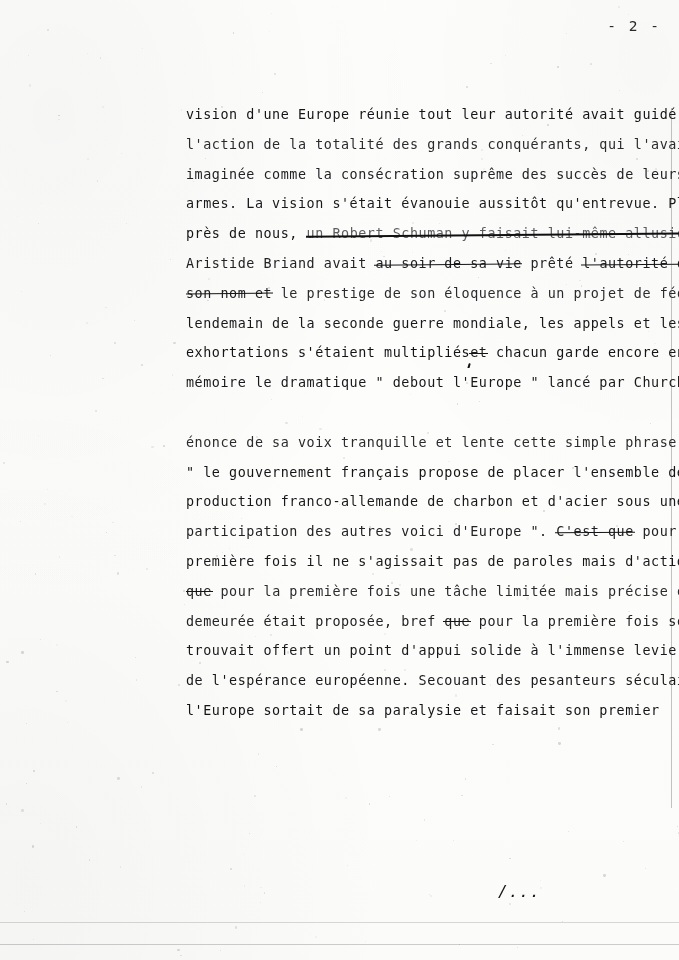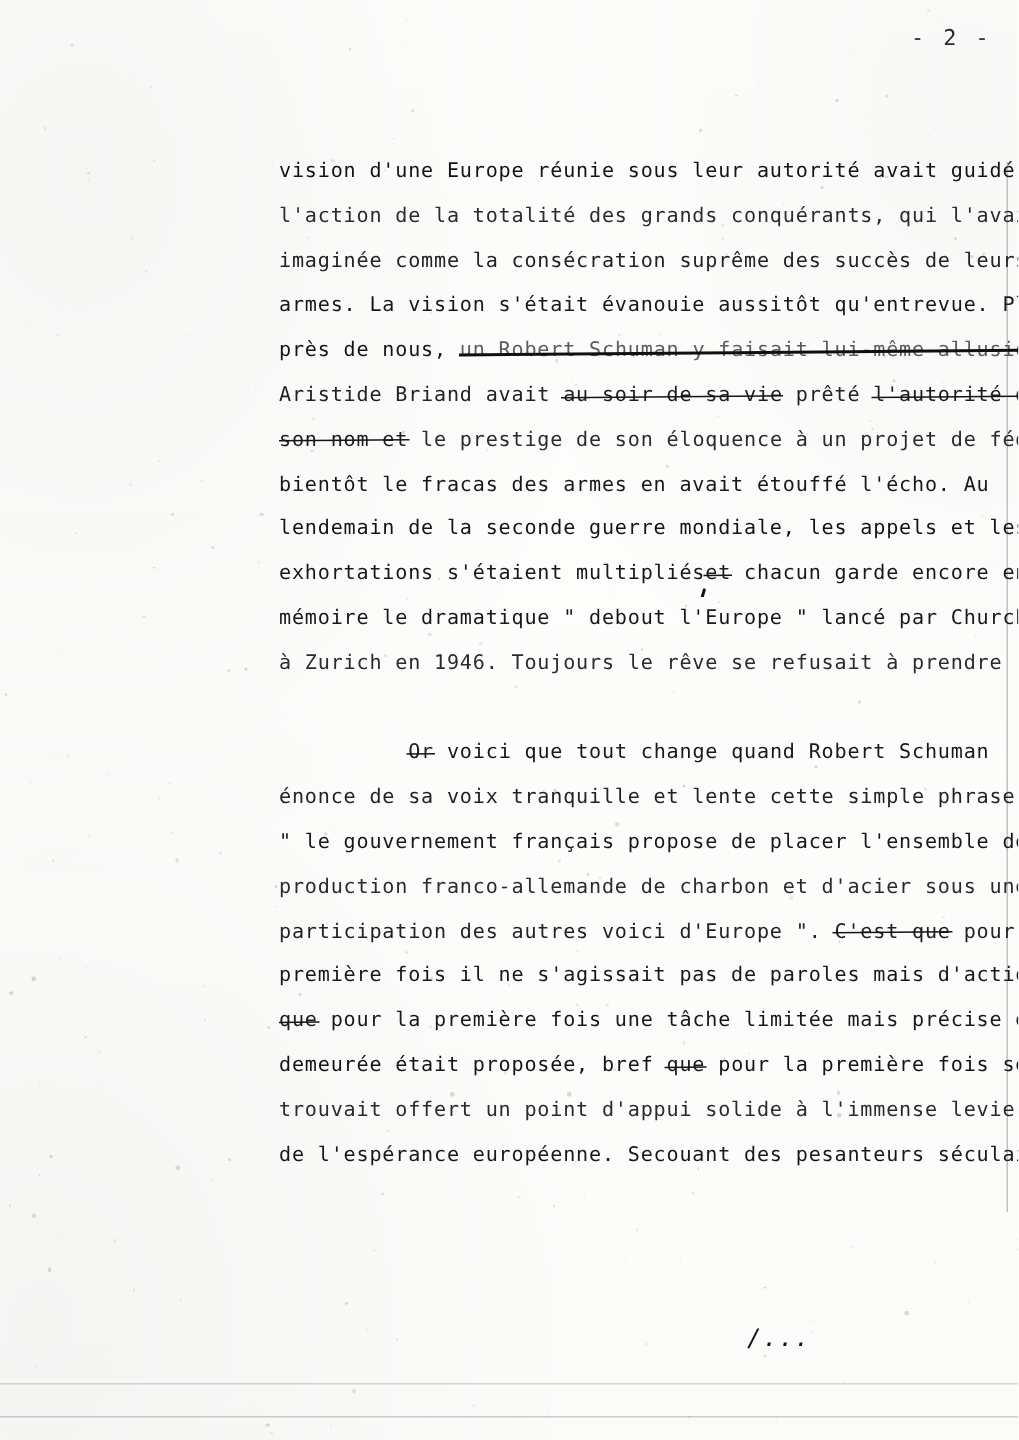--- a/index.html
+++ b/index.html
@@ -404,43 +404,41 @@
       <i style="left: 448.1px; top: 460.8px; width: 1.6px; height: 1.6px; opacity: 0.22;"></i>
       <i style="left: 140.6px; top: 786.4px; width: 1.4px; height: 1.4px; opacity: 0.36;"></i>
       <i style="left: 125.7px; top: 223.4px; width: 1px; height: 1px; opacity: 0.38;"></i>
       <i style="left: 71.4px; top: 515.8px; width: 1.2px; height: 1.2px; opacity: 0.19;"></i>
       <i style="left: 540.1px; top: 880.4px; width: 0.9px; height: 0.9px; opacity: 0.42;"></i>
     </div>
 
   <div id="page-number">- 2 -</div>
 
   <div id="textblock">
-      <div class="ln"><span>vision d'une Europe réunie sous leur autorité avait guidé</span></div>
+      <div class="ln"><span>vision d'une Europe réunie tout leur autorité avait guidé</span></div>
       <div class="ln"><span>l'action de la totalité des grands conquérants, qui l'avait</span></div>
       <div class="ln"><span>imaginée comme la consécration suprême des succès de leurs</span></div>
       <div class="ln"><span>armes. La vision s'était évanouie aussitôt qu'entrevue. Plu</span></div>
       <div class="ln"><span>près de nous, </span><span class="strike long faded">un Robert Schuman y faisait lui-même allusion</span></div>
       <div class="ln"><span>Aristide Briand avait </span><span class="strike">au soir de sa vie</span><span> prêté </span><span class="strike">l'autorité de</span></div>
       <div class="ln"><span class="strike">son nom et</span><span> le prestige de son éloquence à un projet de fédé</span></div>
-      <div class="ln"><span>bientôt le fracas des armes en avait étouffé l'écho. Au</span></div>
       <div class="ln"><span>lendemain de la seconde guerre mondiale, les appels et les</span></div>
       <div class="ln"><span>exhortations s'étaient multipliés</span><span class="ins-comma"></span><span class="strike">et</span><span> chacun garde encore en</span><span class="ins-mark" style="left: 268px; top: 18px;"></span></div>
       <div class="ln"><span>mémoire le dramatique " debout l'Europe " lancé par Church</span></div>
-      <div class="ln"><span>à Zurich en 1946. Toujours le rêve se refusait à prendre</span></div>
       <div class="ln blank"> </div>
-      <div class="ln"><span>          </span><span class="strike">Or</span><span> voici que tout change quand Robert Schuman</span></div>
       <div class="ln"><span>énonce de sa voix tranquille et lente cette simple phrase</span></div>
       <div class="ln"><span>" le gouvernement français propose de placer l'ensemble de</span></div>
       <div class="ln"><span>production franco-allemande de charbon et d'acier sous une</span></div>
       <div class="ln"><span>participation des autres voici d'Europe ". </span><span class="strike">C'est que</span><span> pour la</span></div>
       <div class="ln"><span>première fois il ne s'agissait pas de paroles mais d'action</span></div>
       <div class="ln"><span class="strike">que</span><span> pour la première fois une tâche limitée mais précise e</span></div>
       <div class="ln"><span>demeurée était proposée, bref </span><span class="strike">que</span><span> pour la première fois se</span></div>
       <div class="ln"><span>trouvait offert un point d'appui solide à l'immense levier</span></div>
       <div class="ln"><span>de l'espérance européenne. Secouant des pesanteurs séculai</span></div>
+      <div class="ln"><span>l'Europe sortait de sa paralysie et faisait son premier</span></div>
     </div>
 
   <div id="folio">/...</div>
 
   <div id="right-seam"></div>
   <div class="scan-band" id="band-1"></div>
   <div class="scan-band" id="band-2"></div>
 
 </div>
 

